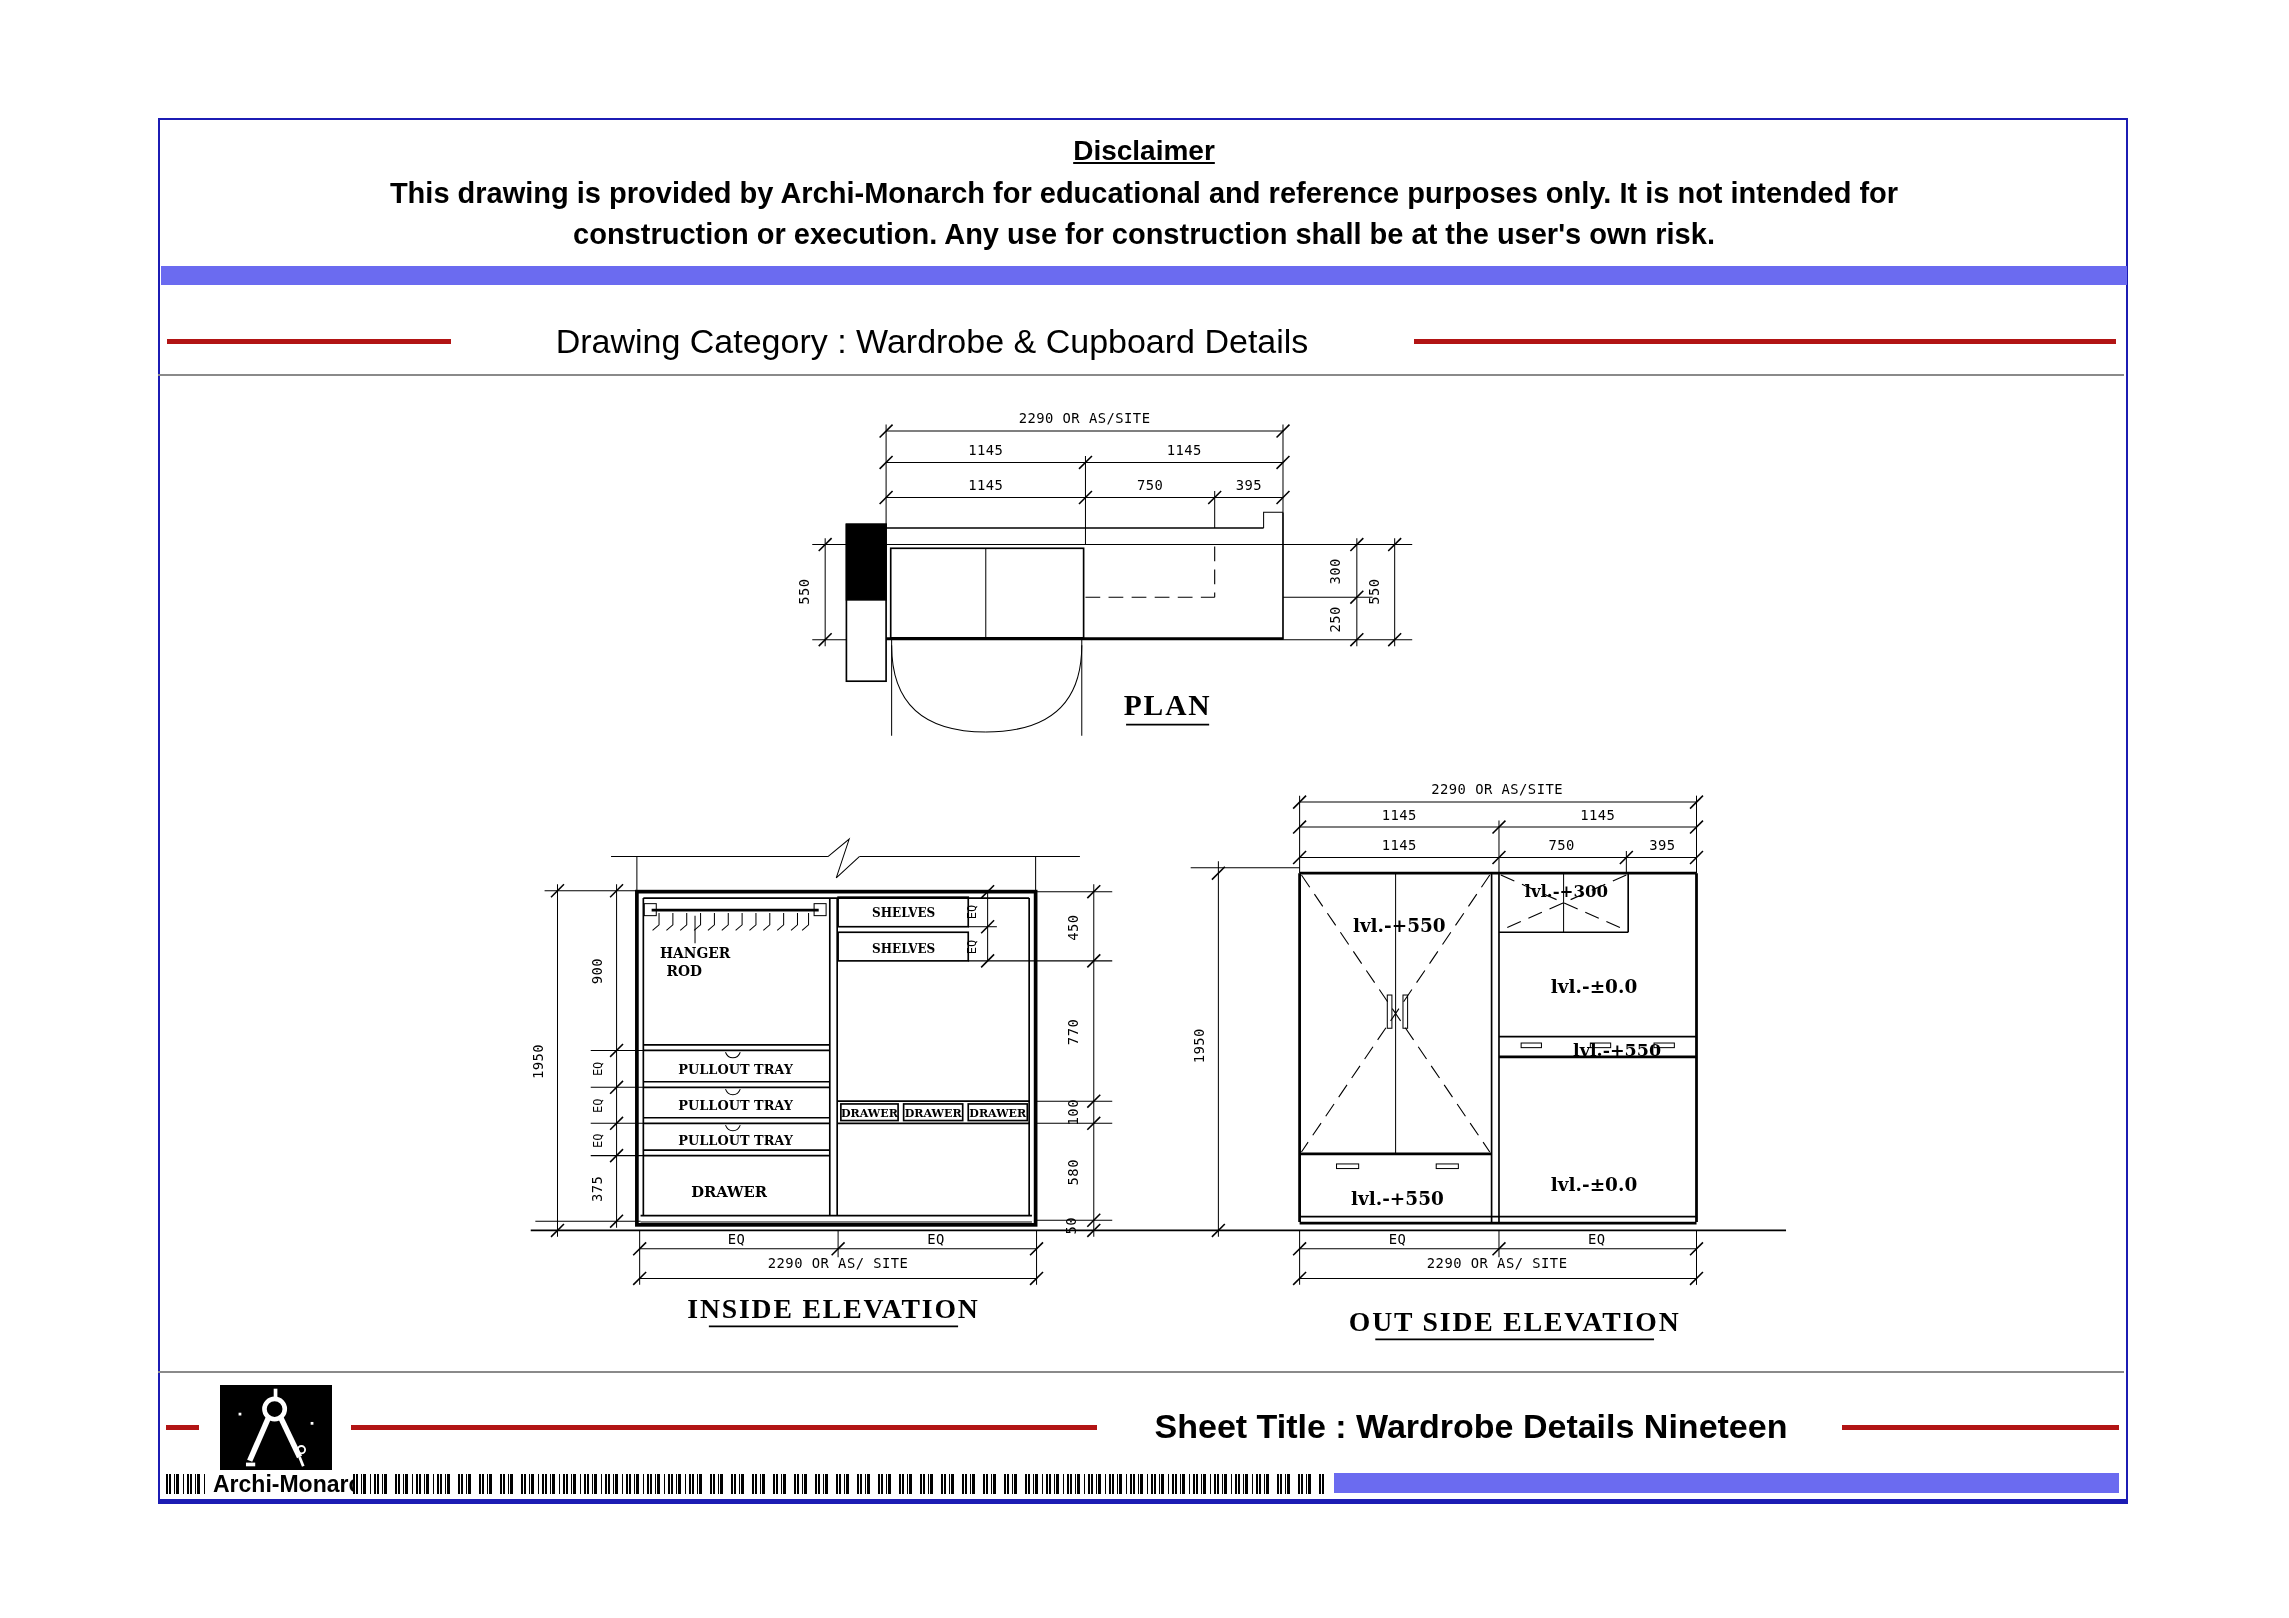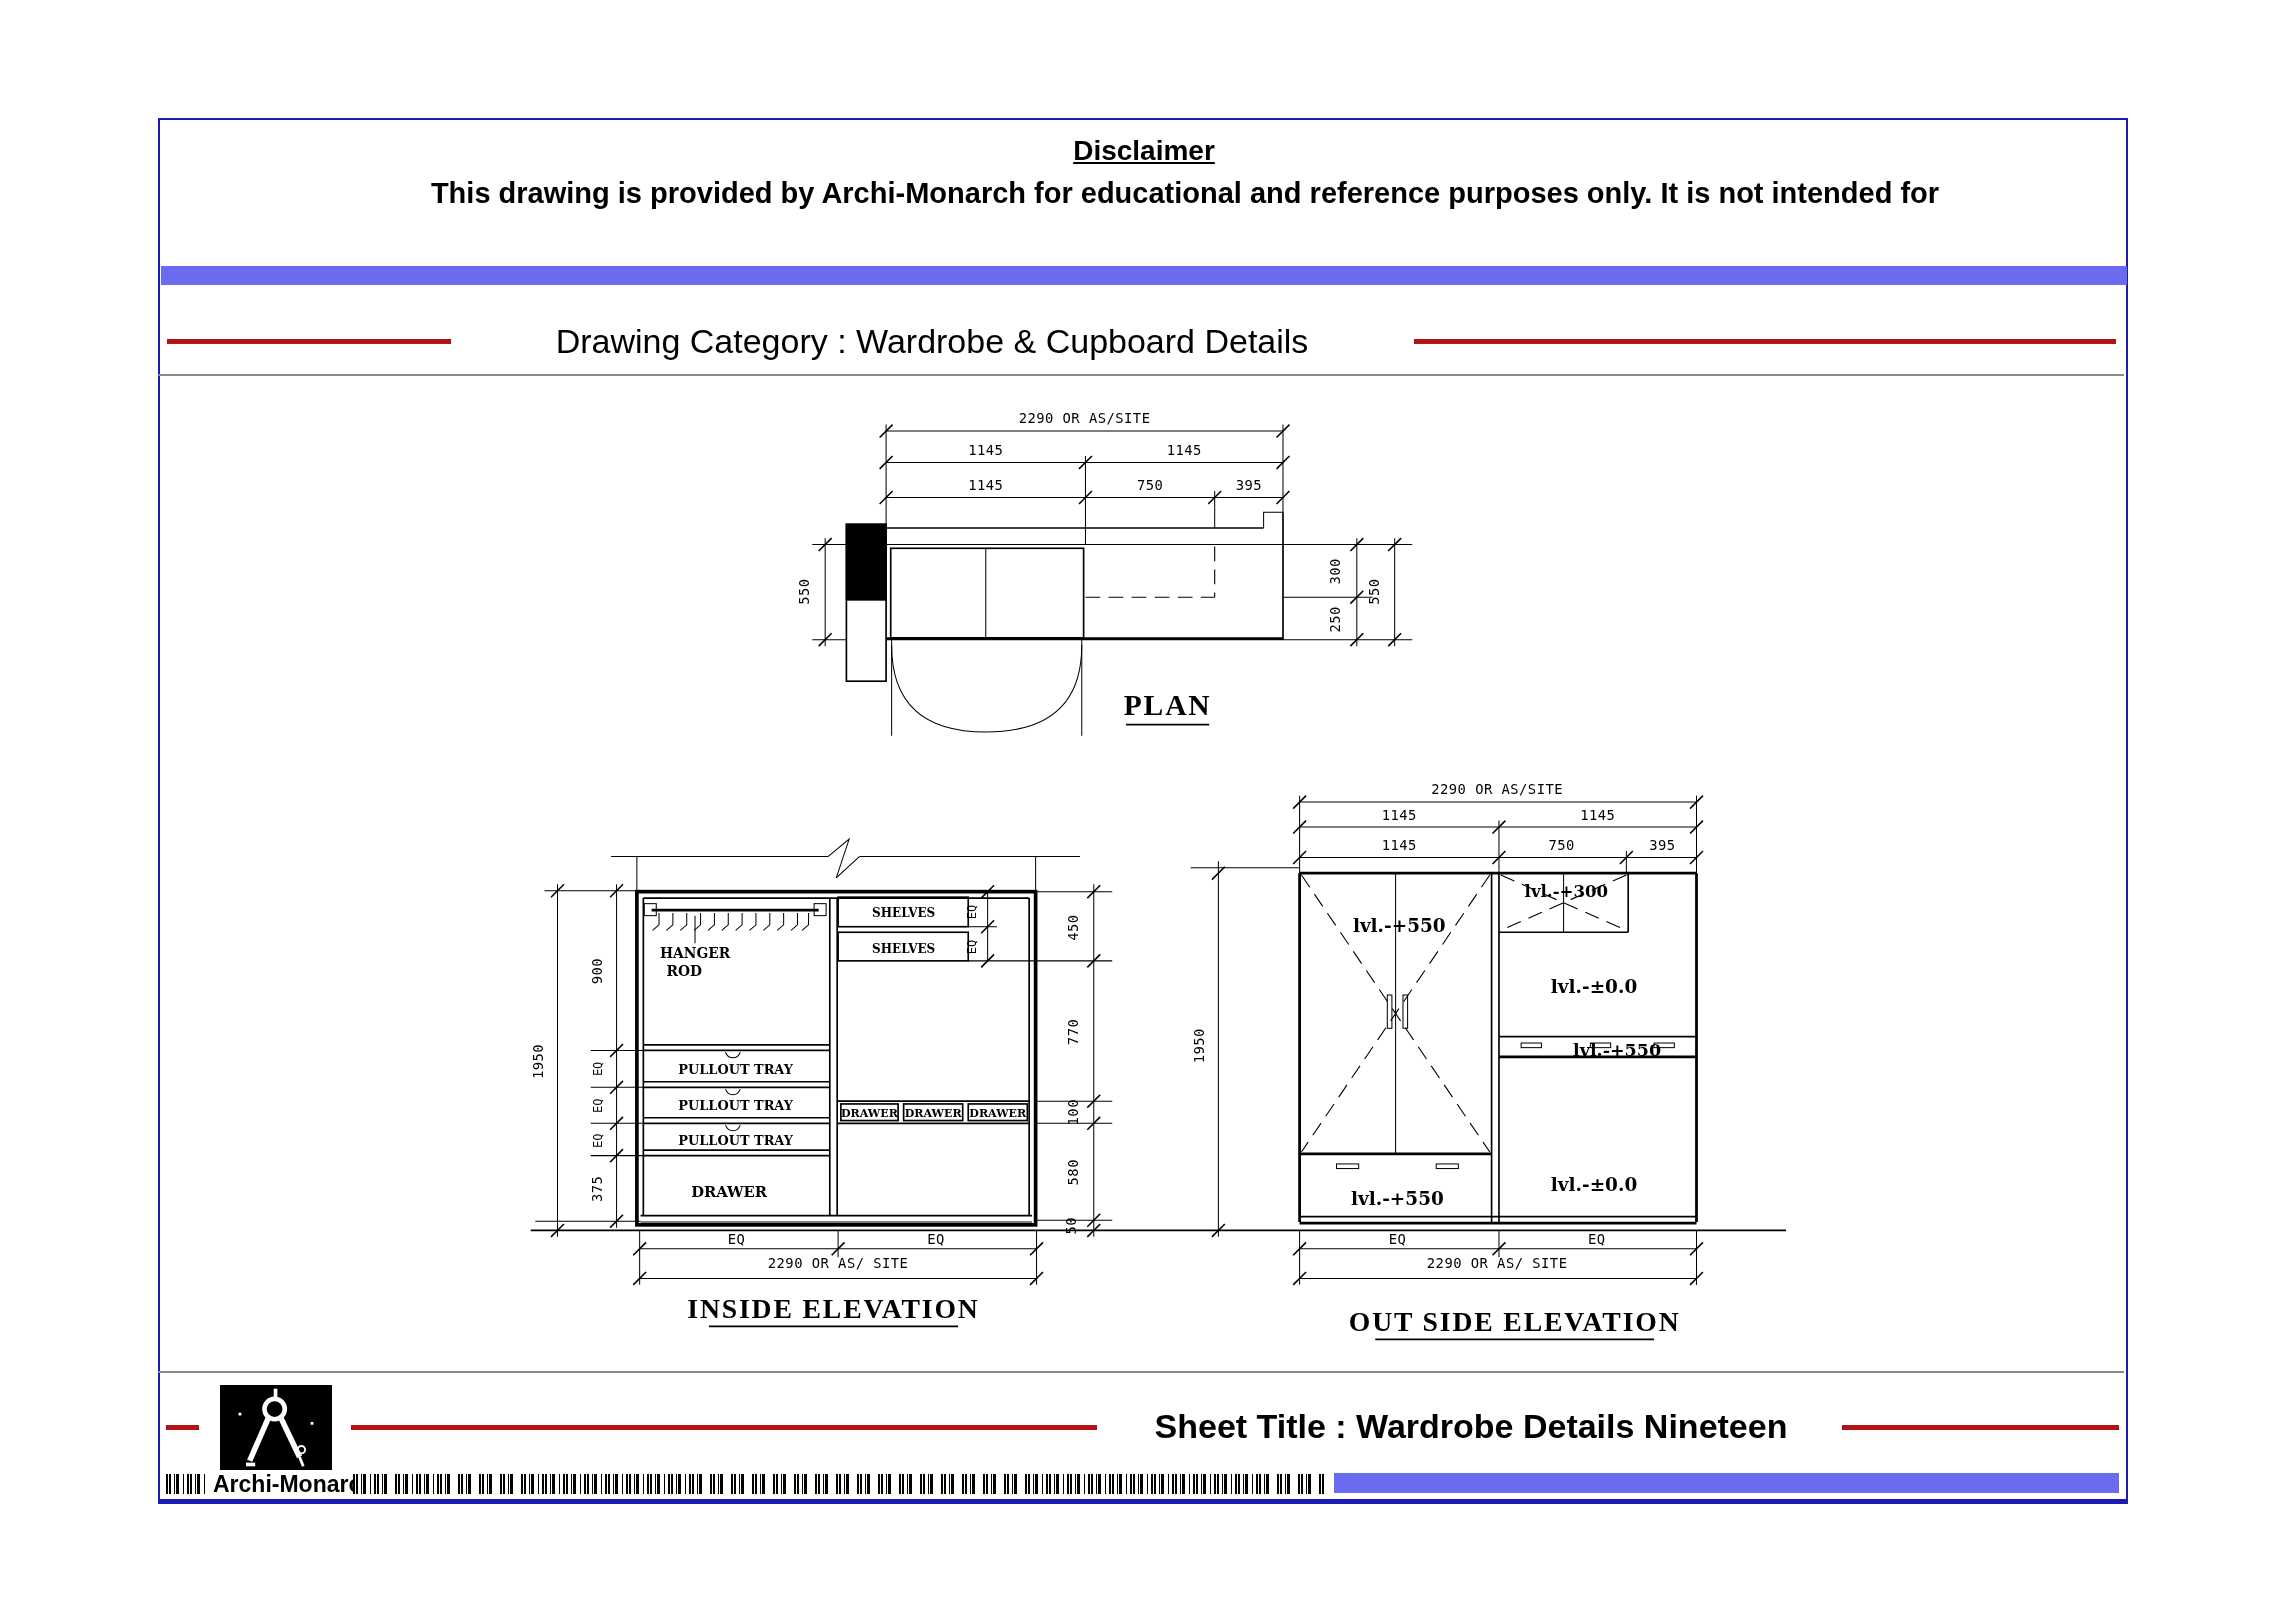--- a/index.html
+++ b/index.html
@@ -9,21 +9,21 @@
   .page-border{left:158px;top:118px;width:1966px;height:1379px;
     border:2.8px solid #1c1cb4;border-bottom-width:5.5px;}
   .bar{background:#6b6bf0;}
   .bar-top{left:161px;top:266px;width:1966px;height:18.5px;}
   .bar-bottom{left:1334px;top:1473px;width:785px;height:20px;}
   .redline{background:#b21414;height:4.6px;}
   .grayline{background:#8a8a8a;height:1.8px;}
   .disc{left:1144px;transform:translateX(-50%);white-space:nowrap;color:#000;
         font-weight:bold;font-size:29px;}
   .disc-title{top:135px;font-size:28px;text-decoration:underline;}
-  .disc-l1{top:177px;margin-left:41px;}
+  .disc-l1{top:177px;}
   .disc-l2{top:218px;}
   .cat-title{left:932px;top:322px;transform:translateX(-50%);white-space:nowrap;
         font-weight:normal;font-size:34px;color:#000;}
   .sheet-title{left:1471px;top:1407px;transform:translateX(-50%);white-space:nowrap;
         font-weight:bold;font-size:34px;color:#000;}
   .brand{left:213px;top:1471px;font-weight:bold;font-size:23px;color:#000;white-space:nowrap;}
   .logo{left:220px;top:1385px;width:112px;height:85px;background:#000;}
   .barcode{height:20px;top:1474px;
     background:repeating-linear-gradient(90deg,
       #000 0 1.8px,#fff 1.8px 2.8px,#000 2.8px 4.6px,#fff 4.6px 8.3px,#000 8.3px 9.2px,#fff 9.2px 10px,
@@ -48,20 +48,21 @@
 
 <div class="page">
 
   <div class="abs page-border"></div>
   <div class="abs bar bar-top"></div>
   <div class="abs grayline" style="left:158px;top:374px;width:1966px;"></div>
   <div class="abs grayline" style="left:158px;top:1371px;width:1966px;"></div>
 
   <div class="abs disc disc-title">Disclaimer</div>
   <div class="abs disc disc-l1">This drawing is provided by Archi-Monarch for educational and reference purposes only. It is not intended for</div>
+  <div class="abs disc disc-l2">construction or execution. Any use for construction shall be at the user's own risk.</div>
 
   <div class="abs redline" style="left:167px;top:339px;width:284px;"></div>
   <div class="abs cat-title">Drawing Category : Wardrobe &amp; Cupboard Details</div>
   <div class="abs redline" style="left:1414px;top:339px;width:702px;"></div>
 
   <div class="abs redline" style="left:166px;top:1425px;width:33px;"></div>
   <div class="abs logo">
     <svg width="112" height="85" viewBox="0 0 121 92">
       <line x1="60" y1="4" x2="60" y2="16" stroke="#fff" stroke-width="4"></line>
       <circle cx="59" cy="26" r="11" fill="none" stroke="#fff" stroke-width="5"></circle>

